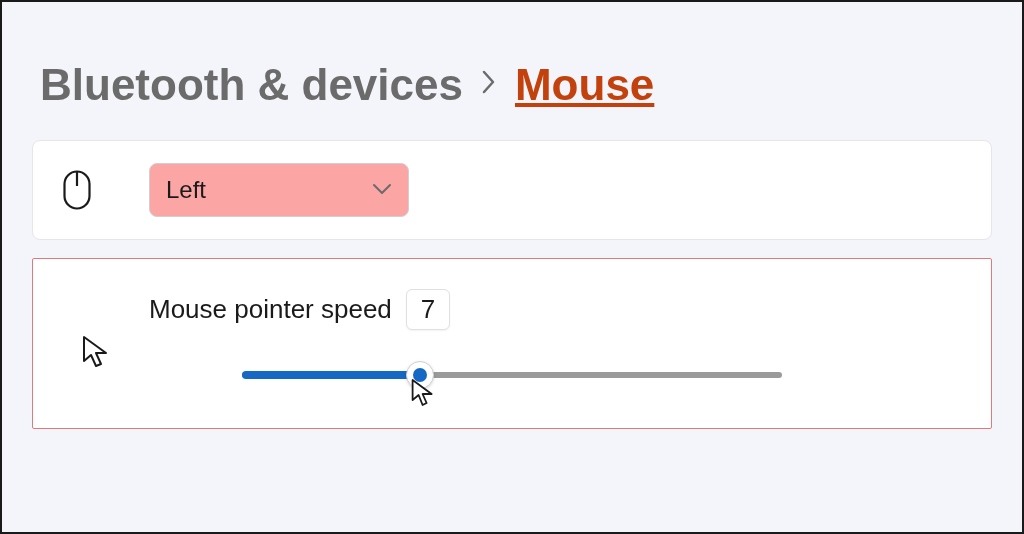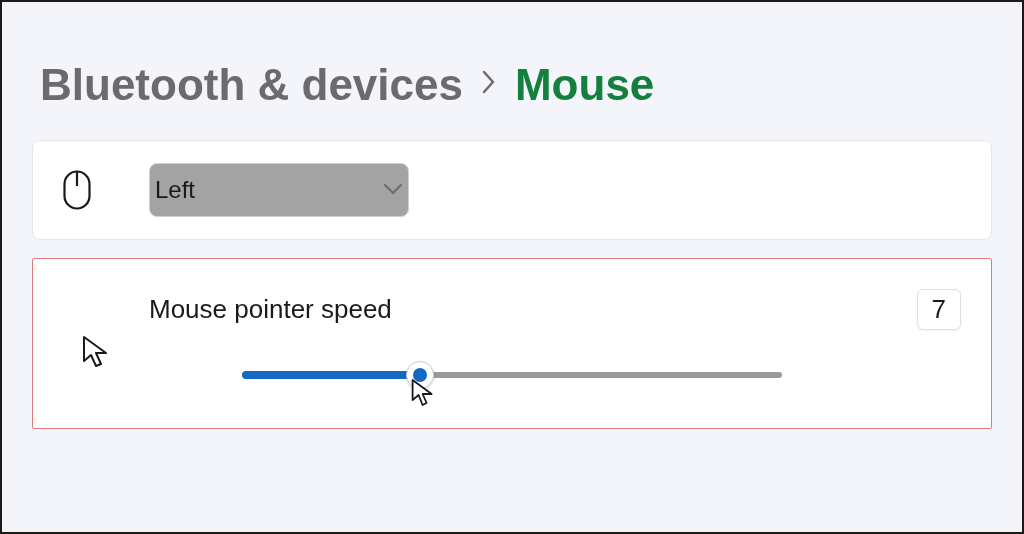--- a/index.html
+++ b/index.html
@@ -31,21 +31,22 @@
       color: #6b6b6b;
     }
     .breadcrumb-sep {
       font-size: 30px;
       color: #6b6b6b;
       font-weight: 400;
     }
     .breadcrumb-current {
       font-size: 44px;
       font-weight: 700;
-      color: #15803d;
+      color: #c2410c;
+      text-decoration: underline;
     }
     .card {
       background: #ffffff;
       border: 1px solid #e6e6e6;
       border-radius: 8px;
       padding: 22px 30px;
       margin-bottom: 18px;
       display: flex;
       align-items: center;
     }
@@ -67,42 +68,41 @@
       font-size: 26px;
       color: #1a1a1a;
       flex: 1;
     }
     .dropdown {
       display: flex;
       align-items: center;
       justify-content: space-between;
       border: 1px solid #d0d0d0;
       border-radius: 8px;
-      padding: 12px 5px;
+      padding: 12px 16px;
       min-width: 260px;
-      background: #a3a3a3;
+      background: #fca5a5;
       cursor: pointer;
     }
     .dropdown-value {
       font-size: 24px;
       color: #1a1a1a;
     }
     .dropdown-chevron {
       color: #6b6b6b;
     }
     .speed-section {
       width: 100%;
     }
     .speed-header {
       display: flex;
       align-items: center;
       gap: 14px;
       margin-left: 86px;
       margin-bottom: 40px;
-      justify-content: space-between;
     }
     .speed-value-box {
       border: 1px solid #e0e0e0;
       border-radius: 6px;
       padding: 4px 14px;
       font-size: 26px;
       color: #1a1a1a;
       background: #fff;
       box-shadow: 0 1px 2px rgba(0,0,0,0.05);
     }

